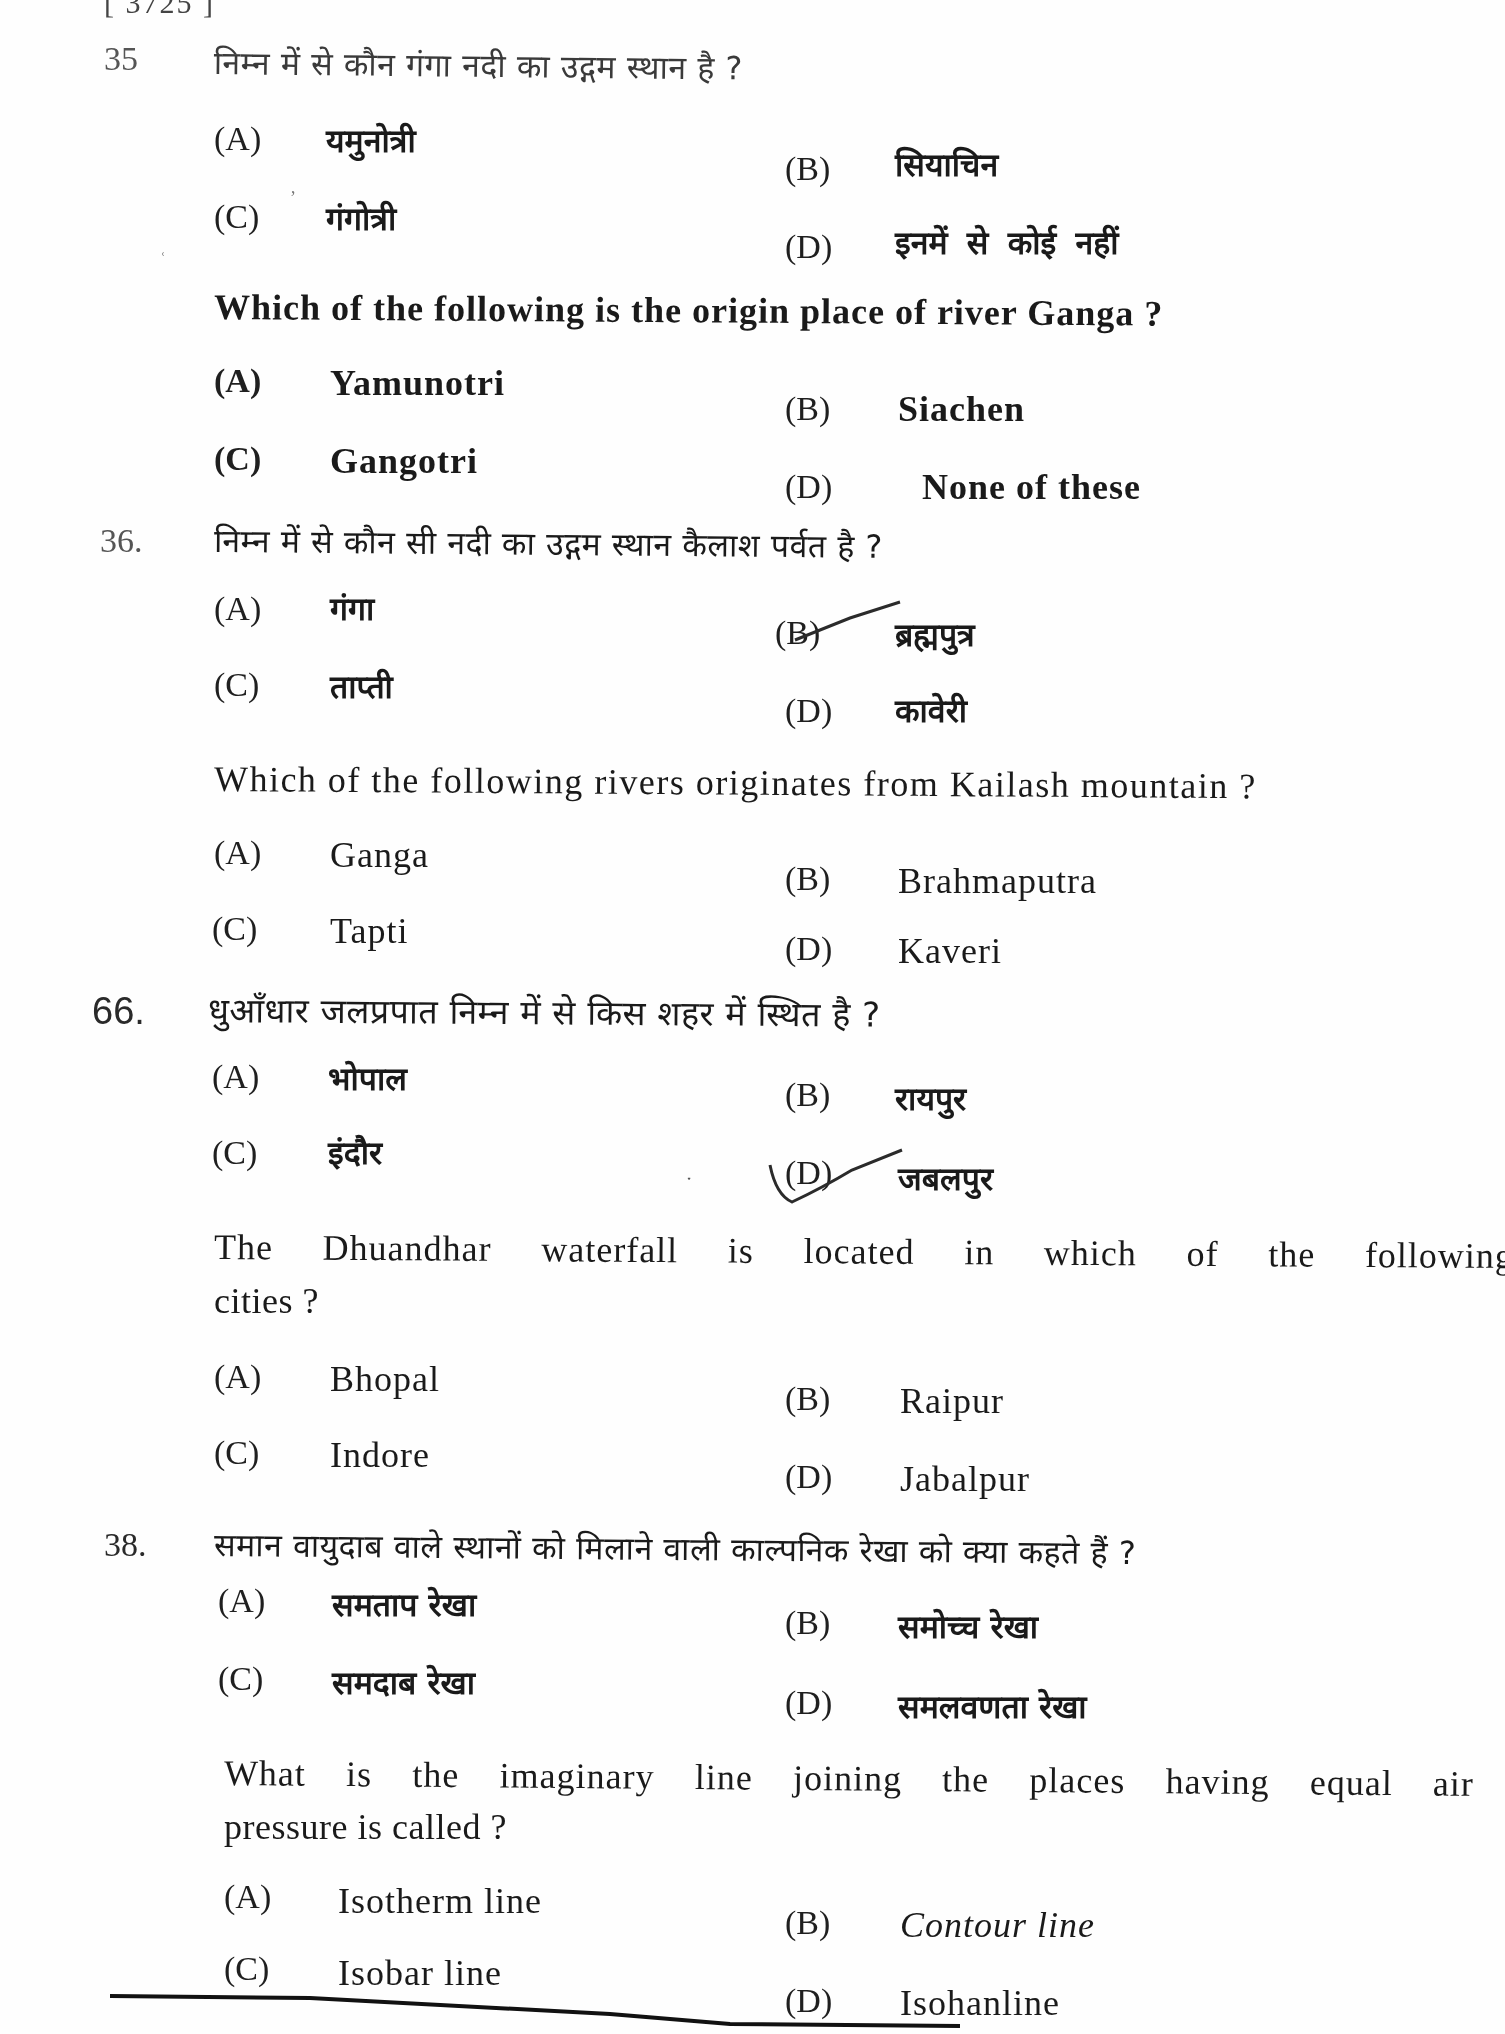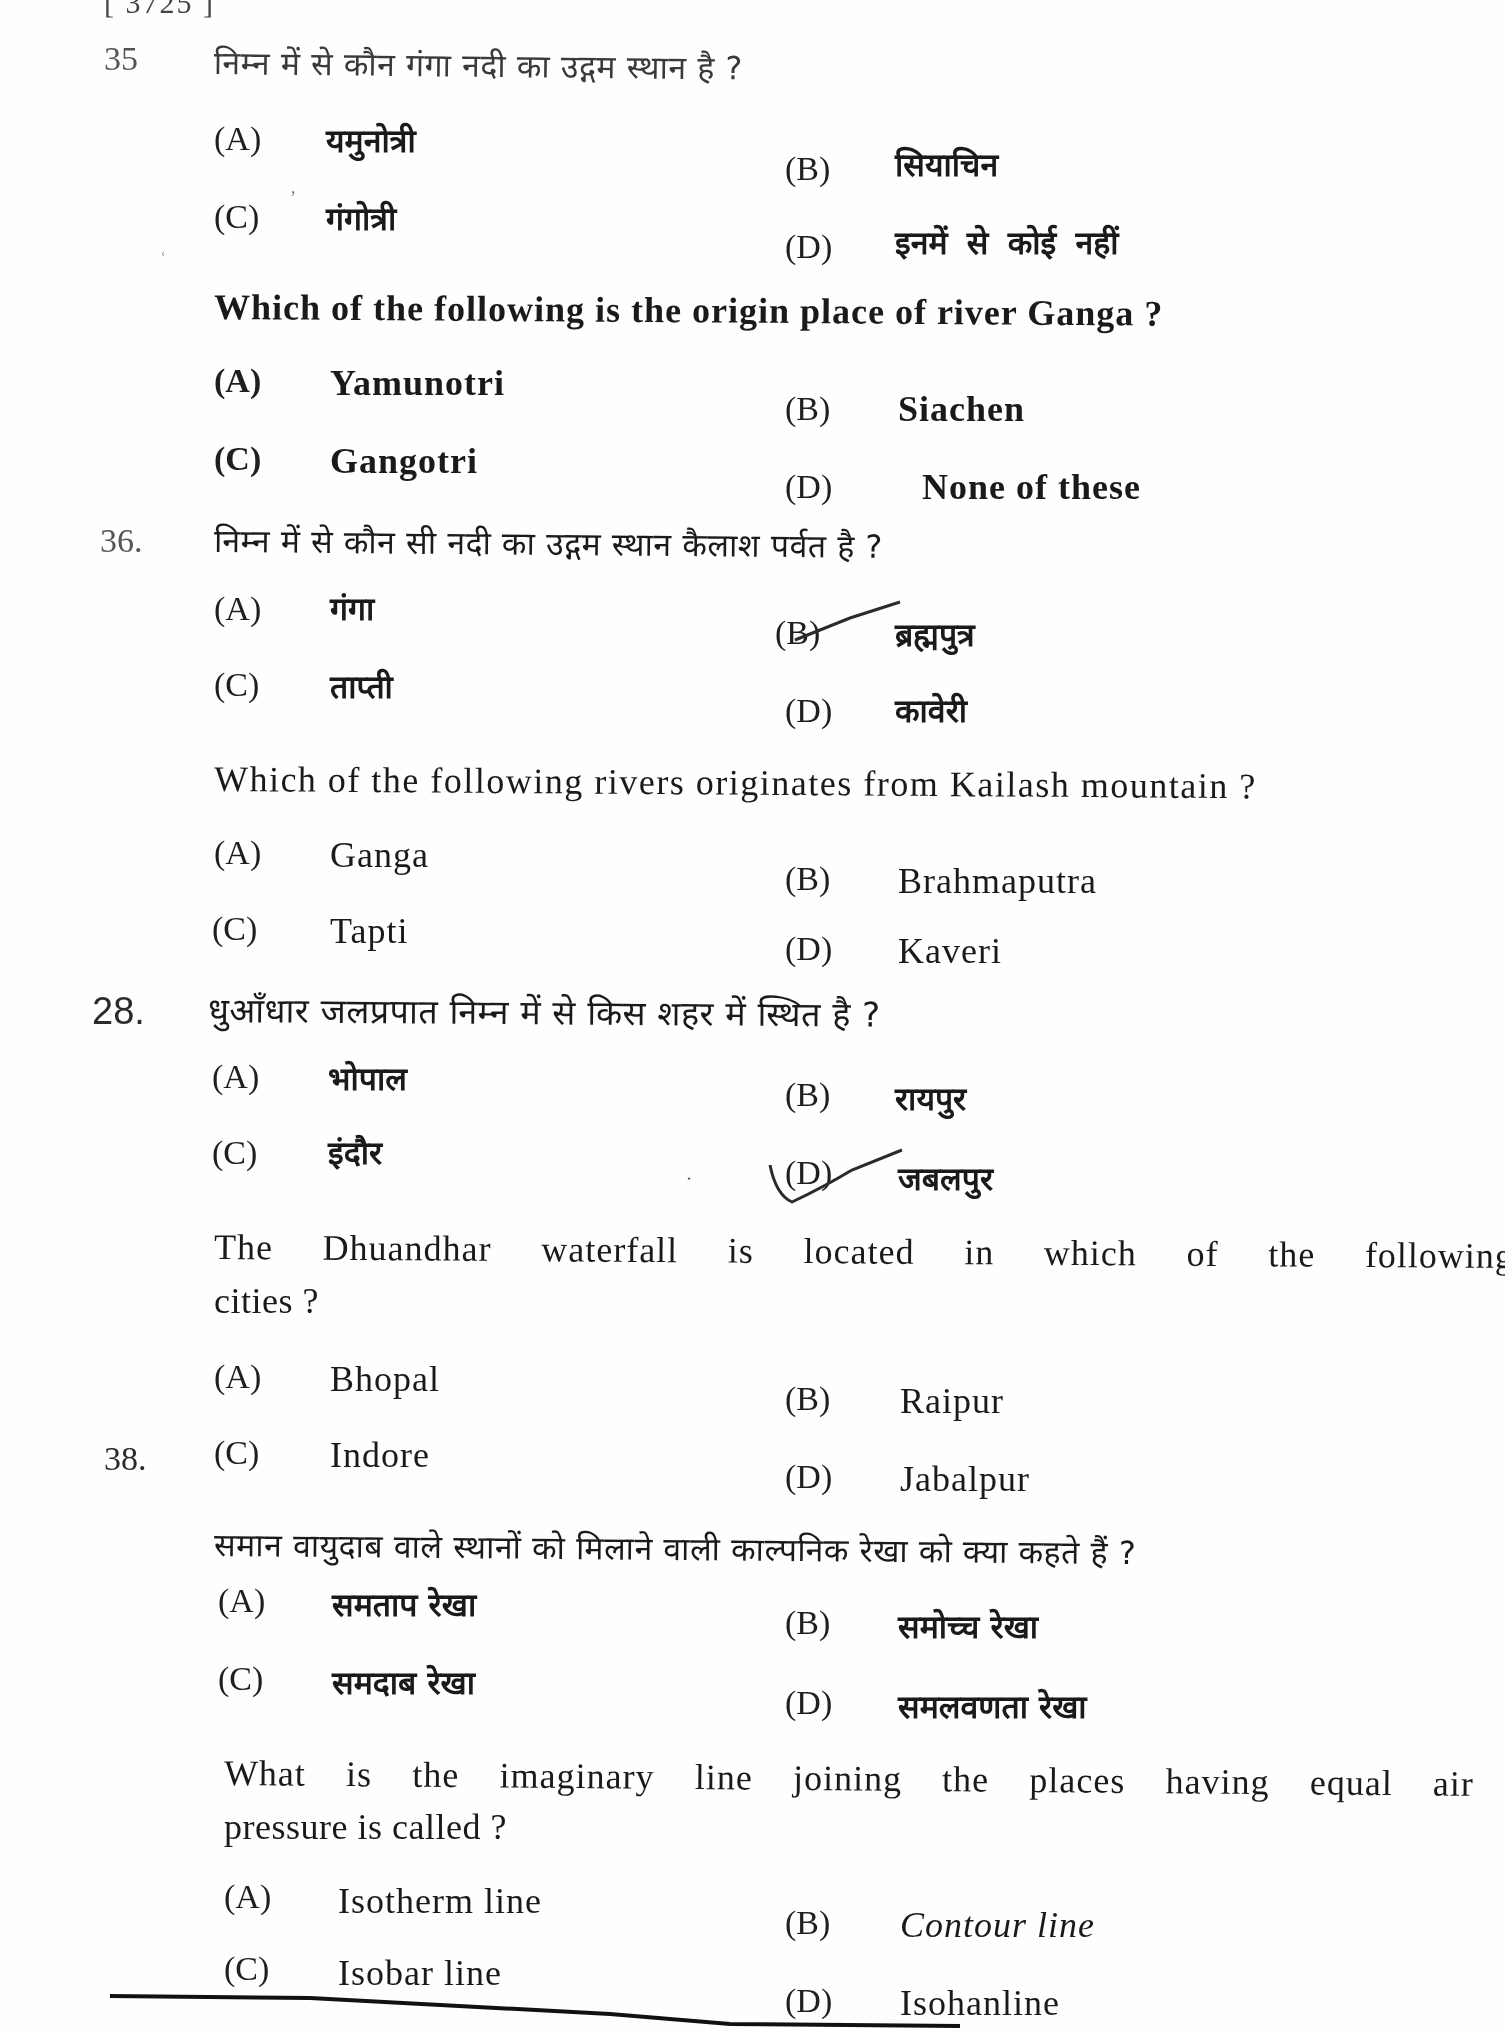--- a/index.html
+++ b/index.html
@@ -133,21 +133,21 @@
     <div class="abs opt-text en" style="left:330px; top:834px;">Ganga</div>
     <div class="abs opt-label" style="left:785px; top:860px;">(B)</div>
     <div class="abs opt-text en" style="left:898px; top:860px;">Brahmaputra</div>
     <div class="abs opt-label" style="left:212px; top:910px;">(C)</div>
     <div class="abs opt-text en" style="left:330px; top:910px;">Tapti</div>
     <div class="abs opt-label" style="left:785px; top:930px;">(D)</div>
     <div class="abs opt-text en" style="left:898px; top:930px;">Kaveri</div>
   </div>
 
   <div>
-    <div class="abs qnum" style="left:92px; top:990px; font-size:38px; font-family:'Liberation Sans', sans-serif;">28.</div>
+    <div class="abs qnum" style="left:92px; top:990px; font-size:38px; font-family:'Liberation Sans', sans-serif;">66.</div>
     <div class="abs qtext hi" style="left:208px; top:986px; font-size:34px; transform: rotate(0.4deg);">धुआँधार जलप्रपात निम्न में से किस शहर में स्थित है ?</div>
 
     <div class="abs opt-label" style="left:212px; top:1058px;">(A)</div>
     <div class="abs opt-text hi" style="left:328px; top:1056px;">भोपाल</div>
     <div class="abs opt-label" style="left:785px; top:1076px;">(B)</div>
     <div class="abs opt-text hi" style="left:895px; top:1076px;">रायपुर</div>
     <div class="abs opt-label" style="left:212px; top:1134px;">(C)</div>
     <div class="abs opt-text hi" style="left:328px; top:1130px;">इंदौर</div>
     <div class="stray-mark" style="left:686px; top:1168px; font-size:22px; color:#555;">ˑ</div>
     <div class="abs opt-label" style="left:785px; top:1154px;">(D)</div>
@@ -163,21 +163,21 @@
     <div class="abs opt-text en" style="left:330px; top:1358px;">Bhopal</div>
     <div class="abs opt-label" style="left:785px; top:1380px;">(B)</div>
     <div class="abs opt-text en" style="left:900px; top:1380px;">Raipur</div>
     <div class="abs opt-label" style="left:214px; top:1434px;">(C)</div>
     <div class="abs opt-text en" style="left:330px; top:1434px;">Indore</div>
     <div class="abs opt-label" style="left:785px; top:1458px;">(D)</div>
     <div class="abs opt-text en" style="left:900px; top:1458px;">Jabalpur</div>
   </div>
 
   <div>
-    <div class="abs qnum" style="left:104px; top:1440px;">38.</div>
+    <div class="abs qnum" style="left:104px; top:1526px;">38.</div>
     <div class="abs qtext hi" style="left:214px; top:1522px; transform: rotate(0.5deg);">समान वायुदाब वाले स्थानों को मिलाने वाली काल्पनिक रेखा को क्या कहते हैं ?</div>
 
     <div class="abs opt-label" style="left:218px; top:1582px;">(A)</div>
     <div class="abs opt-text hi" style="left:332px; top:1582px;">समताप रेखा</div>
     <div class="abs opt-label" style="left:785px; top:1604px;">(B)</div>
     <div class="abs opt-text hi" style="left:898px; top:1604px;">समोच्च रेखा</div>
     <div class="abs opt-label" style="left:218px; top:1660px;">(C)</div>
     <div class="abs opt-text hi" style="left:332px; top:1660px;">समदाब रेखा</div>
     <div class="abs opt-label" style="left:785px; top:1684px;">(D)</div>
     <div class="abs opt-text hi" style="left:898px; top:1684px;">समलवणता रेखा</div>

